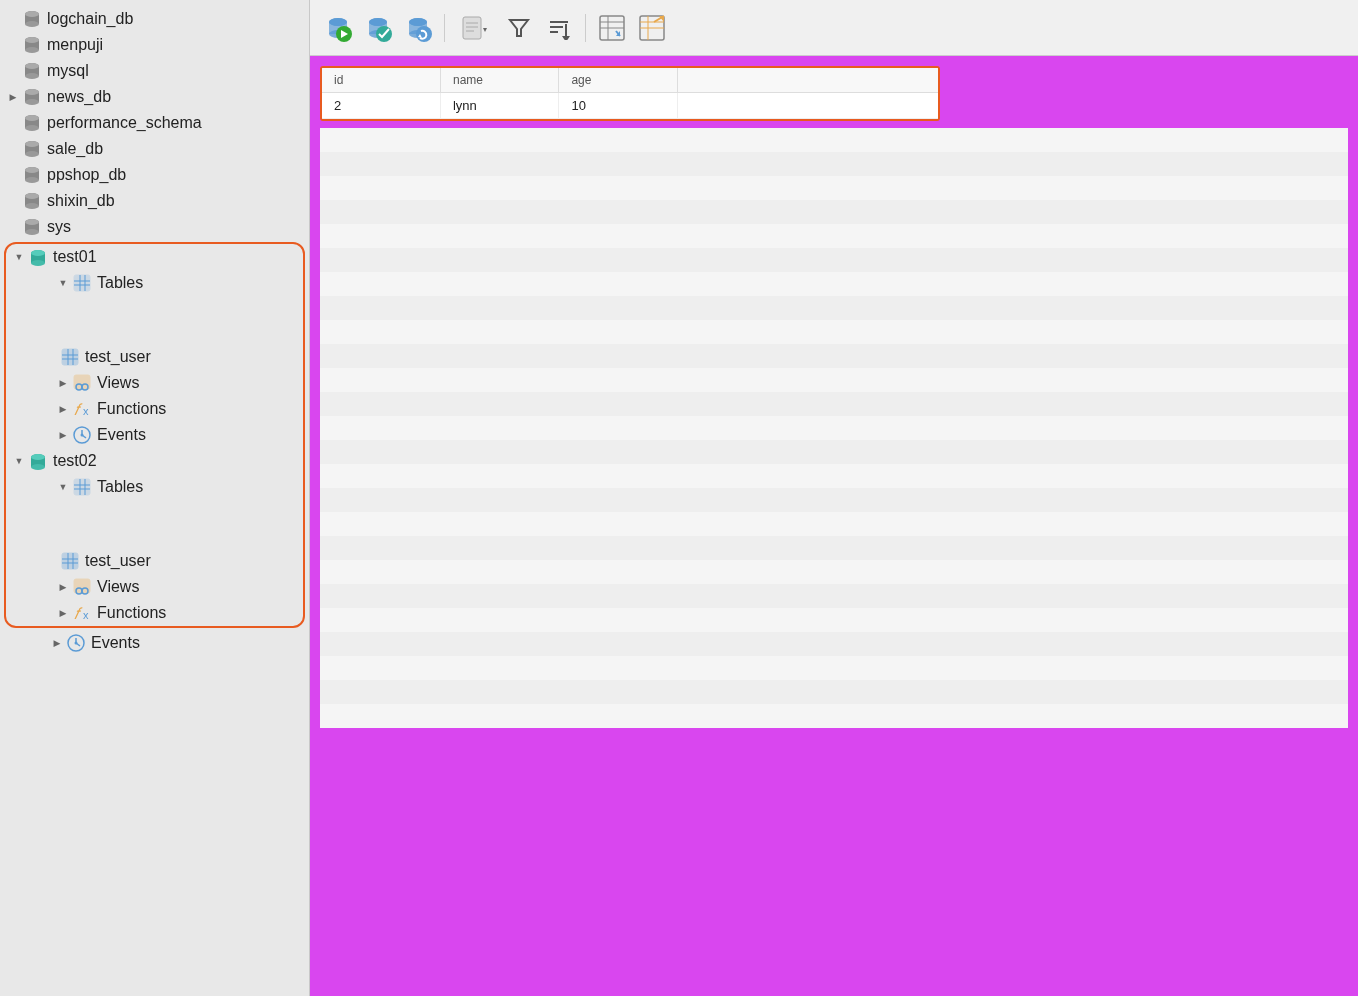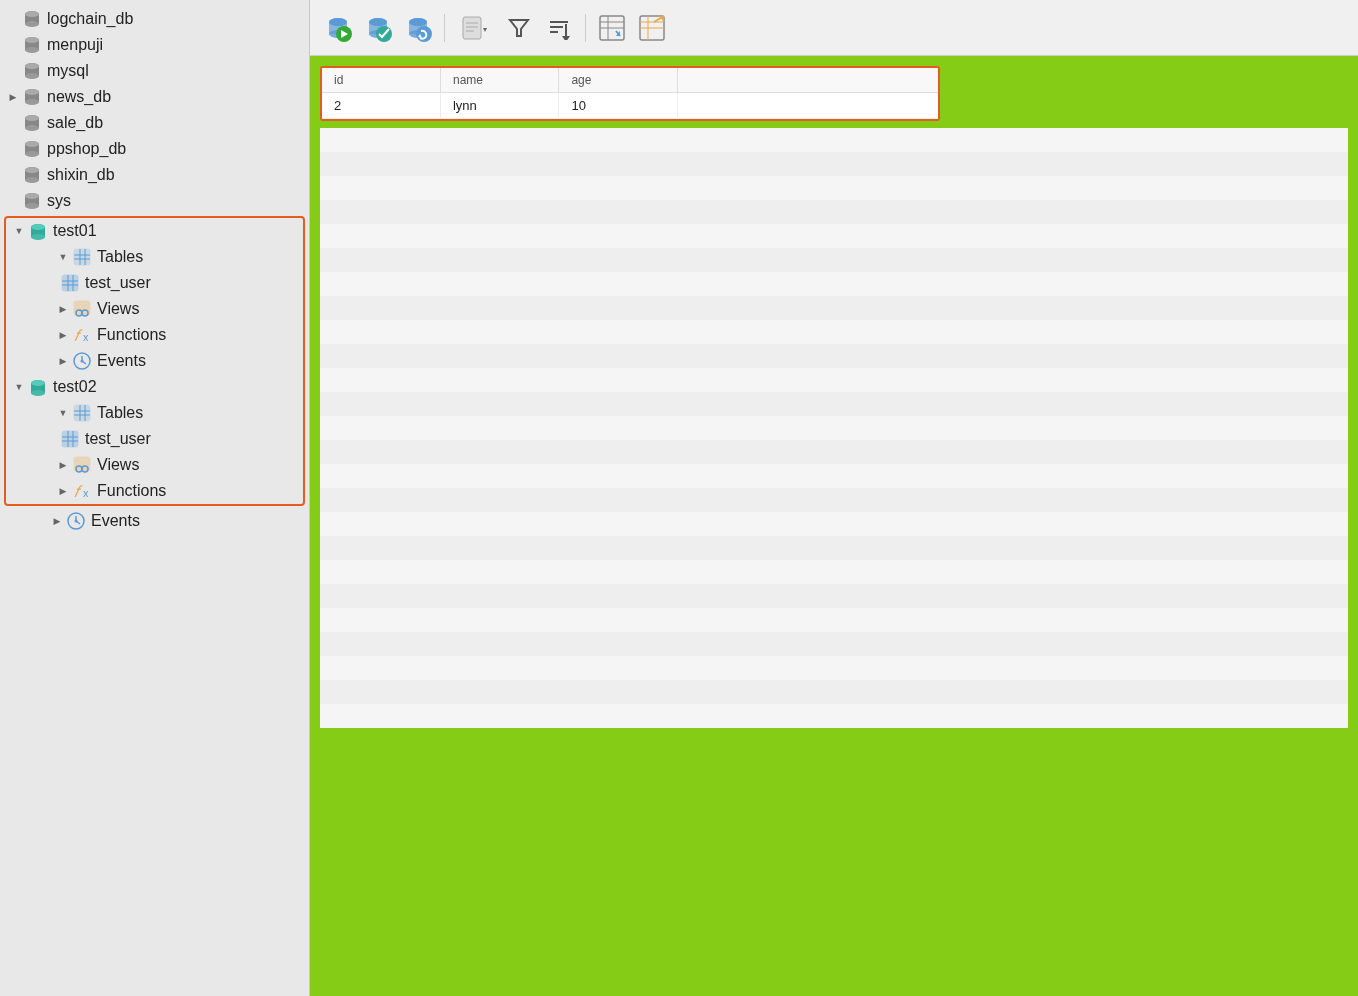--- a/index.html
+++ b/index.html
@@ -57,35 +57,35 @@
     }
 
     .label {
       font-size: 16px;
       color: #222;
     }
 
     
     .indent-0 { padding-left: 6px; }
     .indent-1 { padding-left: 22px; margin-left: 28px; }
-    .indent-2 { padding-left: 38px; }
+    .indent-2 { padding-left: 38px; margin-top: 48px; }
 
     
     .selected-group {
       border: 2px solid #e85b20;
-      border-radius: 4px;
+      border-radius: 12px;
       margin: 2px 4px;
     }
 
     
     #main {
       flex: 1;
       display: flex;
       flex-direction: column;
-      background: #84cc16;
+      background: #d946ef;
     }
 
     
     #toolbar {
       height: 56px;
       background: #f0f0f0;
       border-bottom: 1px solid #ccc;
       display: flex;
       align-items: center;
       padding: 0 10px;
@@ -219,20 +219,32 @@
       <svg class="svg-icon" viewBox="0 0 20 20">
         <ellipse cx="10" cy="5" rx="7" ry="3" fill="#888"></ellipse>
         <rect x="3" y="5" width="14" height="10" fill="#888"></rect>
         <ellipse cx="10" cy="15" rx="7" ry="3" fill="#999"></ellipse>
         <ellipse cx="10" cy="5" rx="7" ry="3" fill="#aaa"></ellipse>
       </svg>
     </span>
     <span class="label">news_db</span>
   </div>
 
+  <div class="tree-item indent-0">
+    <span class="chevron empty"></span>
+    <span class="icon">
+      <svg class="svg-icon" viewBox="0 0 20 20">
+        <ellipse cx="10" cy="5" rx="7" ry="3" fill="#888"></ellipse>
+        <rect x="3" y="5" width="14" height="10" fill="#888"></rect>
+        <ellipse cx="10" cy="15" rx="7" ry="3" fill="#999"></ellipse>
+        <ellipse cx="10" cy="5" rx="7" ry="3" fill="#aaa"></ellipse>
+      </svg>
+    </span>
+    <span class="label">performance_schema</span>
+  </div>
 
   <div class="tree-item indent-0">
     <span class="chevron empty"></span>
     <span class="icon">
       <svg class="svg-icon" viewBox="0 0 20 20">
         <ellipse cx="10" cy="5" rx="7" ry="3" fill="#888"></ellipse>
         <rect x="3" y="5" width="14" height="10" fill="#888"></rect>
         <ellipse cx="10" cy="15" rx="7" ry="3" fill="#999"></ellipse>
         <ellipse cx="10" cy="5" rx="7" ry="3" fill="#aaa"></ellipse>
       </svg>

